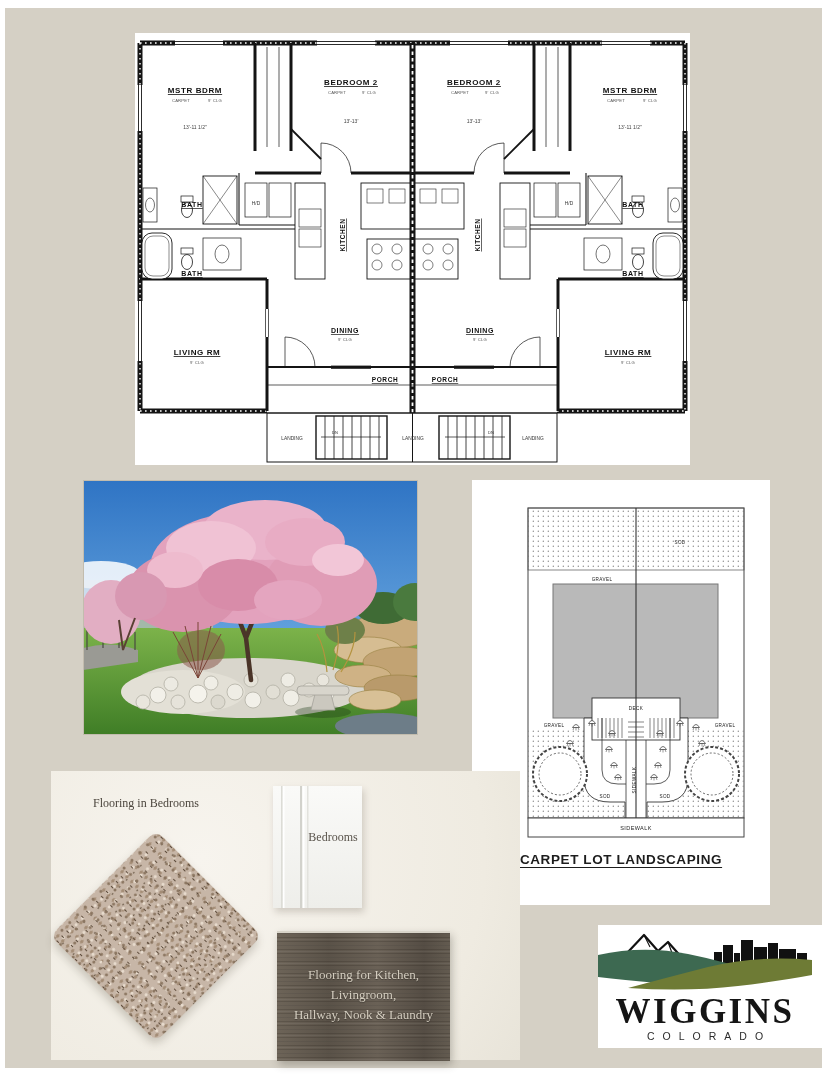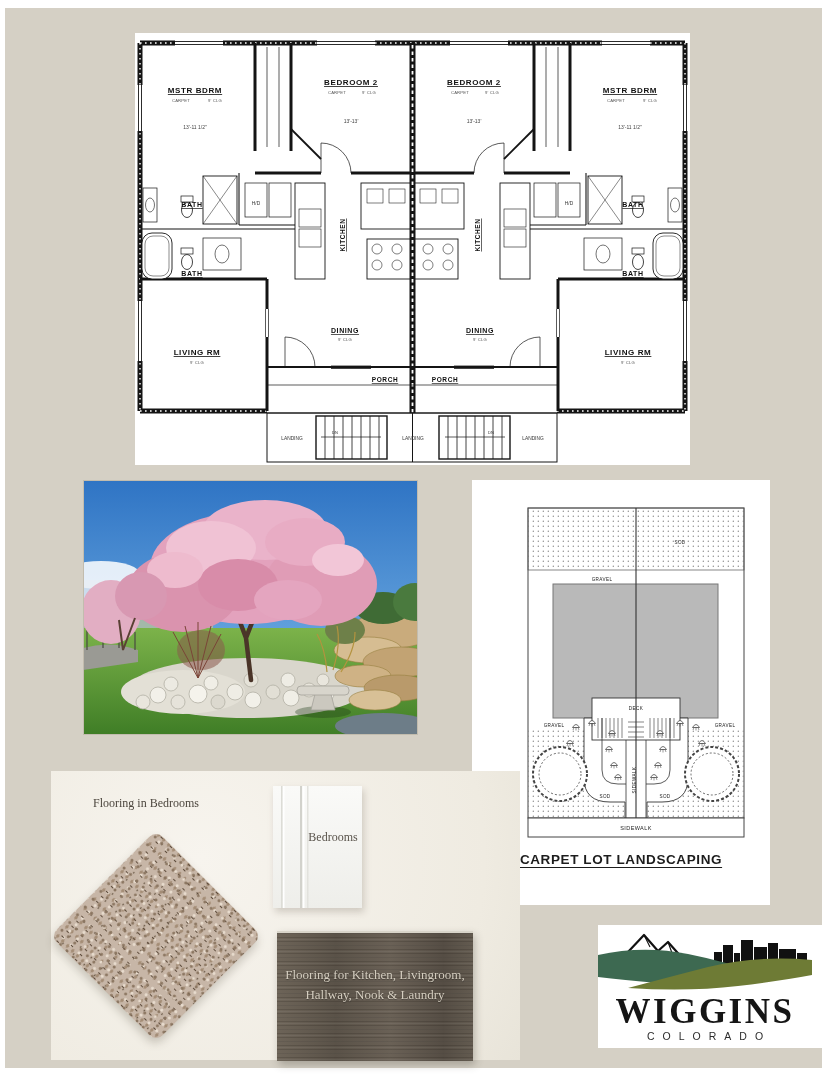--- a/index.html
+++ b/index.html
@@ -51,21 +51,21 @@
       background-size:1.5px 100%,1.5px 100%,2px 100%,1.5px 100%,1.5px 100%,100% 100%;
       background-position:8px 0,10px 0,27px 0,30px 0,34px 0,0 0;
       background-repeat:no-repeat;
       box-shadow:2px 4px 7px rgba(80,70,55,.22);}
   .cabinet .mat-label{position:absolute;left:32px;top:44px;width:56px;text-align:center;color:#59534b;}
   .counter{left:332px;top:15px;width:135px;height:124px;
       background:linear-gradient(145deg,#5c6066 0%,#484c51 55%,#505459 100%);
       box-shadow:2px 4px 7px rgba(60,55,45,.3);}
   .counter .mat-label{position:absolute;left:0;top:55px;width:100%;text-align:center;
       color:#d6d5d1;letter-spacing:.3px;}
-  .plank{left:226px;top:160px;width:196px;height:128px;
+  .plank{left:226px;top:160px;width:173px;height:128px;
       border-top:2px solid #d8d4c9;
       background-image:
         repeating-linear-gradient(180deg, rgba(20,15,10,.16) 0 1px, transparent 1px 4px),
         repeating-linear-gradient(180deg, rgba(255,255,255,.05) 0 1px, transparent 1px 6px),
         linear-gradient(90deg,#6d6458 0%,#5a5248 30%,#6a6156 58%,#554d44 85%,#635b50 100%);
       box-shadow:2px 4px 8px rgba(60,55,45,.3);}
   .plank .mat-label{position:absolute;left:0;top:32px;width:100%;text-align:center;
       color:#d5cec0;font-size:13px;line-height:1.55;text-shadow:0 1px 1px rgba(0,0,0,.35);}
 </style>
 </head>

